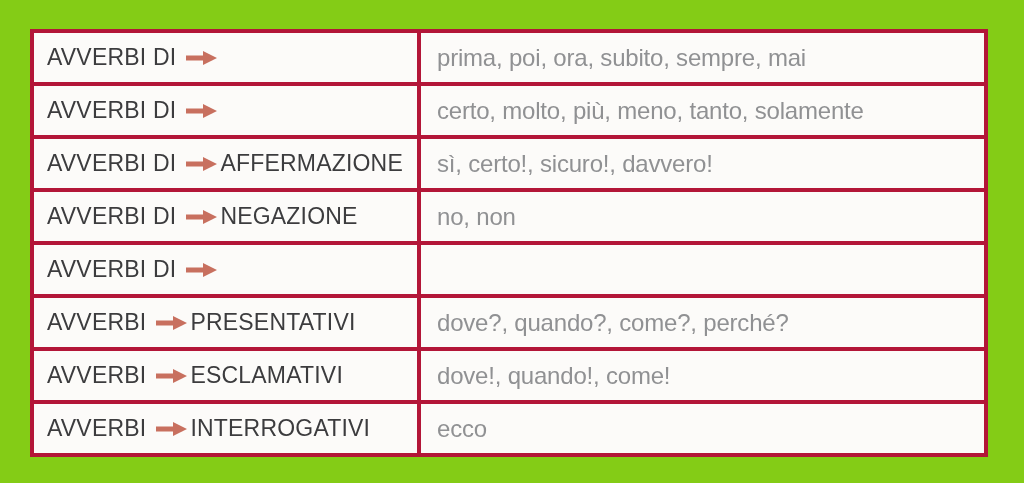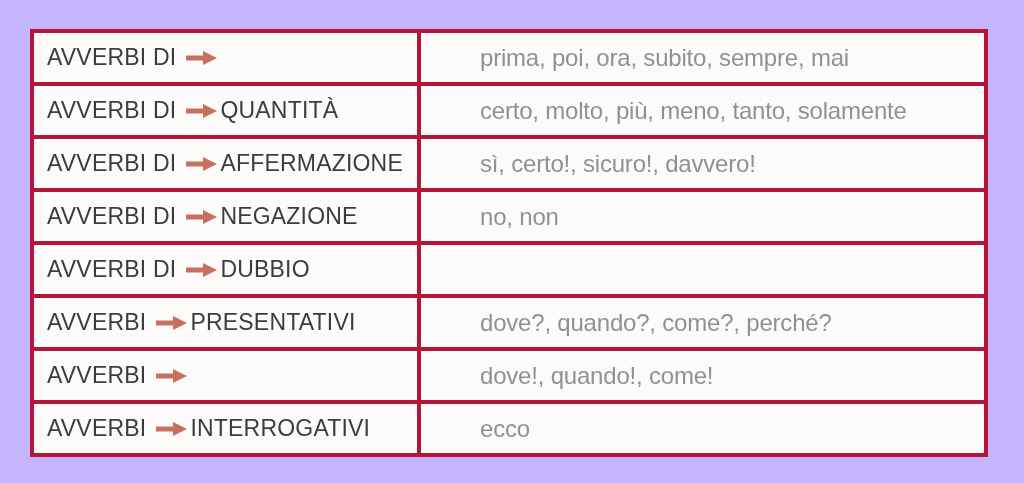--- a/index.html
+++ b/index.html
@@ -4,21 +4,21 @@
 <style>
   html, body {
     margin: 0;
     padding: 0;
     background: #ffffff;
   }
   .stage {
     position: relative;
     width: 1024px;
     height: 483px;
-    background: #c4b5fd;
+    background: #84cc16;
     font-family: "Liberation Sans", sans-serif;
   }
   .adverb-table {
     position: absolute;
     left: 30px;
     top: 29px;
     width: 958px;
     height: 428px;
     box-sizing: border-box;
     border: 4px solid #b31638;
@@ -44,21 +44,20 @@
   .cell-label {
     width: 387px;
     flex: none;
     border-right: 4px solid #b31638;
     padding-left: 13px;
   }
   .cell-examples {
     flex: 1 1 auto;
     padding-left: 16px;
     padding-right: 8px;
-    margin-left: 43px;
   }
   .label-prefix, .label-term {
     font-size: 23px;
     font-weight: 400;
     color: #3c3c3e;
     letter-spacing: 0.2px;
     white-space: nowrap;
   }
   .arrow {
     display: inline-flex;
@@ -95,21 +94,20 @@
     </div>
 
     <div class="row">
       <div class="cell cell-label">
         <span class="label-prefix">AVVERBI DI</span>
         <span class="arrow">
             <svg width="31" height="16" viewBox="0 0 31 16">
               <path d="M0 5.5 H17 V1 L31 8 L17 15 V10.5 H0 Z" fill="#c8705f"></path>
             </svg>
           </span>
-        <span class="label-term">QUANTITÀ</span>
       </div>
       <div class="cell cell-examples">
         <span class="examples-text">certo, molto, più, meno, tanto, solamente</span>
       </div>
     </div>
 
     <div class="row">
       <div class="cell cell-label">
         <span class="label-prefix">AVVERBI DI</span>
         <span class="arrow">
@@ -140,21 +138,20 @@
     </div>
 
     <div class="row">
       <div class="cell cell-label">
         <span class="label-prefix">AVVERBI DI</span>
         <span class="arrow">
             <svg width="31" height="16" viewBox="0 0 31 16">
               <path d="M0 5.5 H17 V1 L31 8 L17 15 V10.5 H0 Z" fill="#c8705f"></path>
             </svg>
           </span>
-        <span class="label-term">DUBBIO</span>
       </div>
     </div>
 
     <div class="row">
       <div class="cell cell-label">
         <span class="label-prefix">AVVERBI</span>
         <span class="arrow">
             <svg width="31" height="16" viewBox="0 0 31 16">
               <path d="M0 5.5 H17 V1 L31 8 L17 15 V10.5 H0 Z" fill="#c8705f"></path>
             </svg>
@@ -167,20 +164,21 @@
     </div>
 
     <div class="row">
       <div class="cell cell-label">
         <span class="label-prefix">AVVERBI</span>
         <span class="arrow">
             <svg width="31" height="16" viewBox="0 0 31 16">
               <path d="M0 5.5 H17 V1 L31 8 L17 15 V10.5 H0 Z" fill="#c8705f"></path>
             </svg>
           </span>
+        <span class="label-term">ESCLAMATIVI</span>
       </div>
       <div class="cell cell-examples">
         <span class="examples-text">dove!, quando!, come!</span>
       </div>
     </div>
 
     <div class="row">
       <div class="cell cell-label">
         <span class="label-prefix">AVVERBI</span>
         <span class="arrow">

